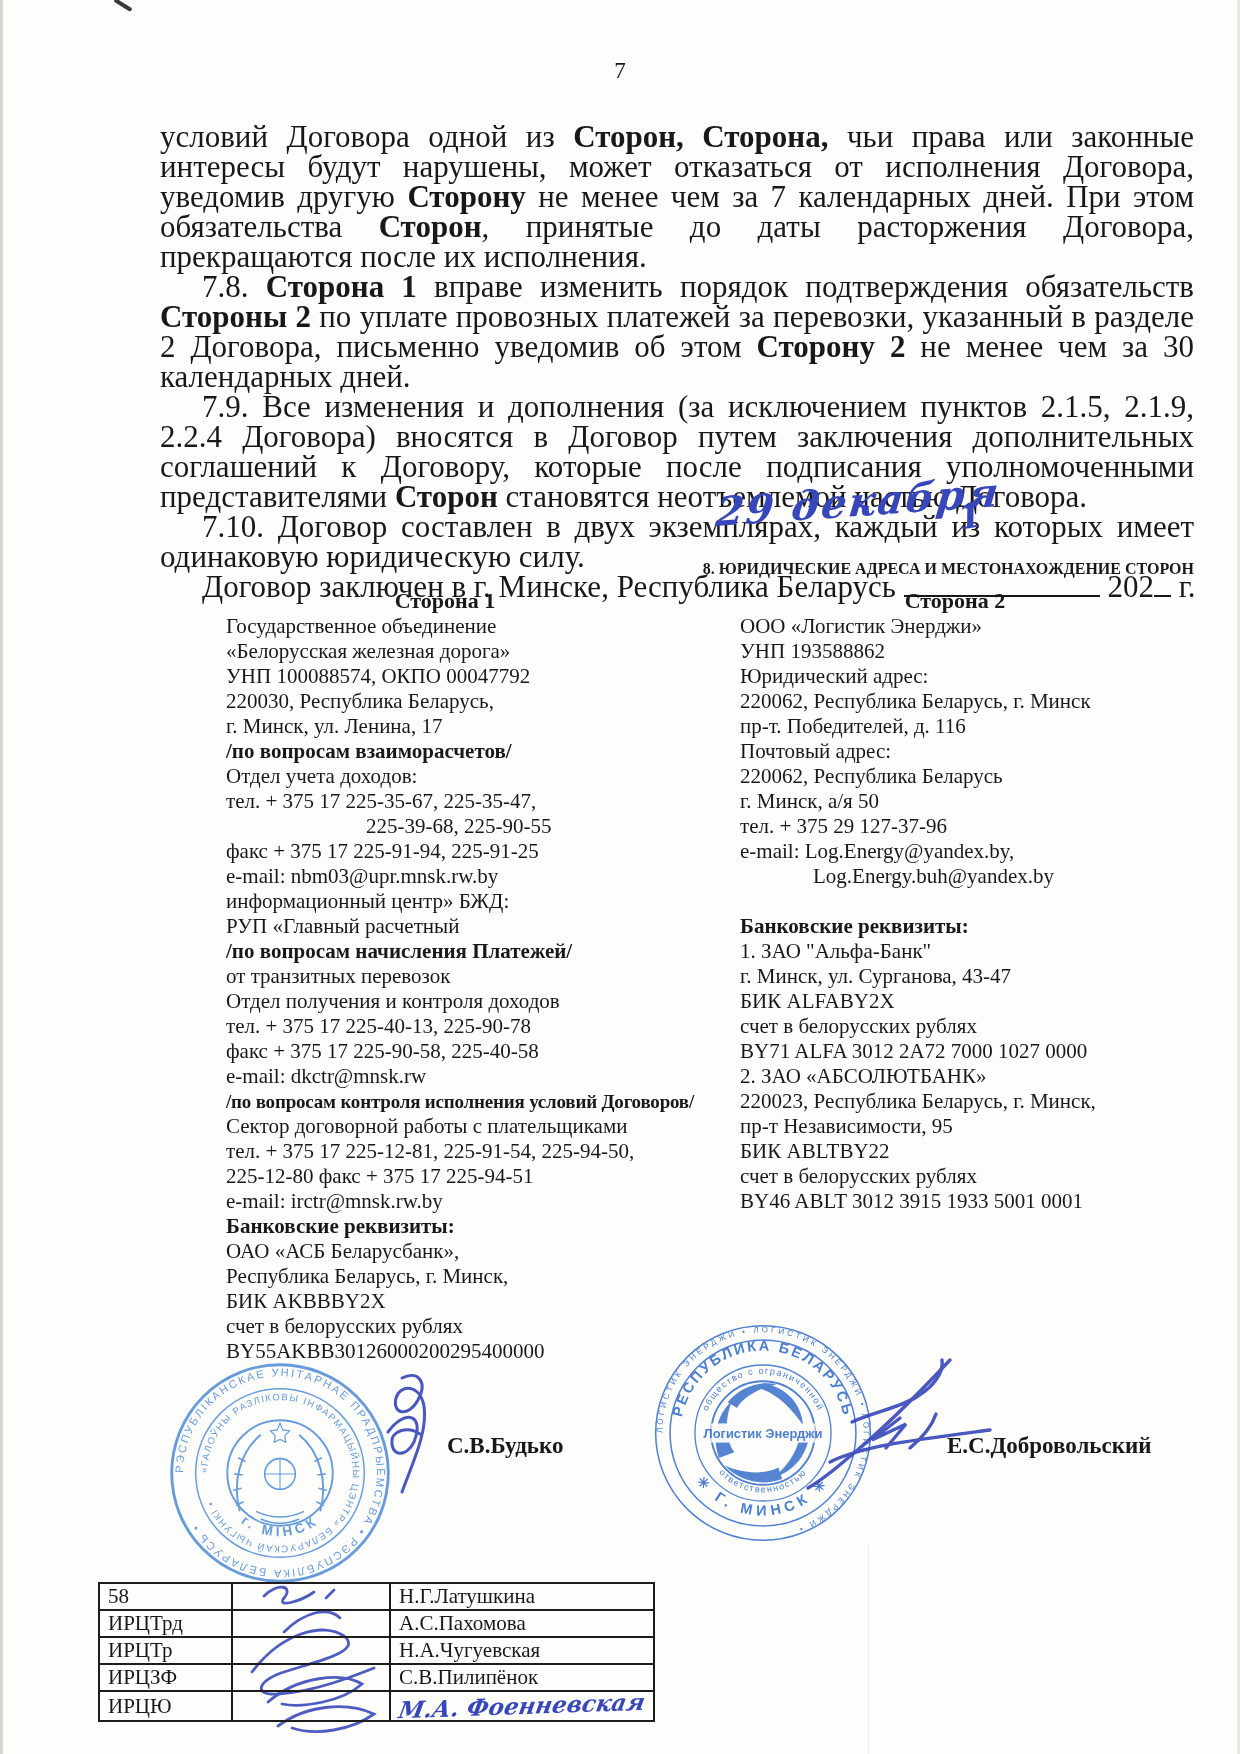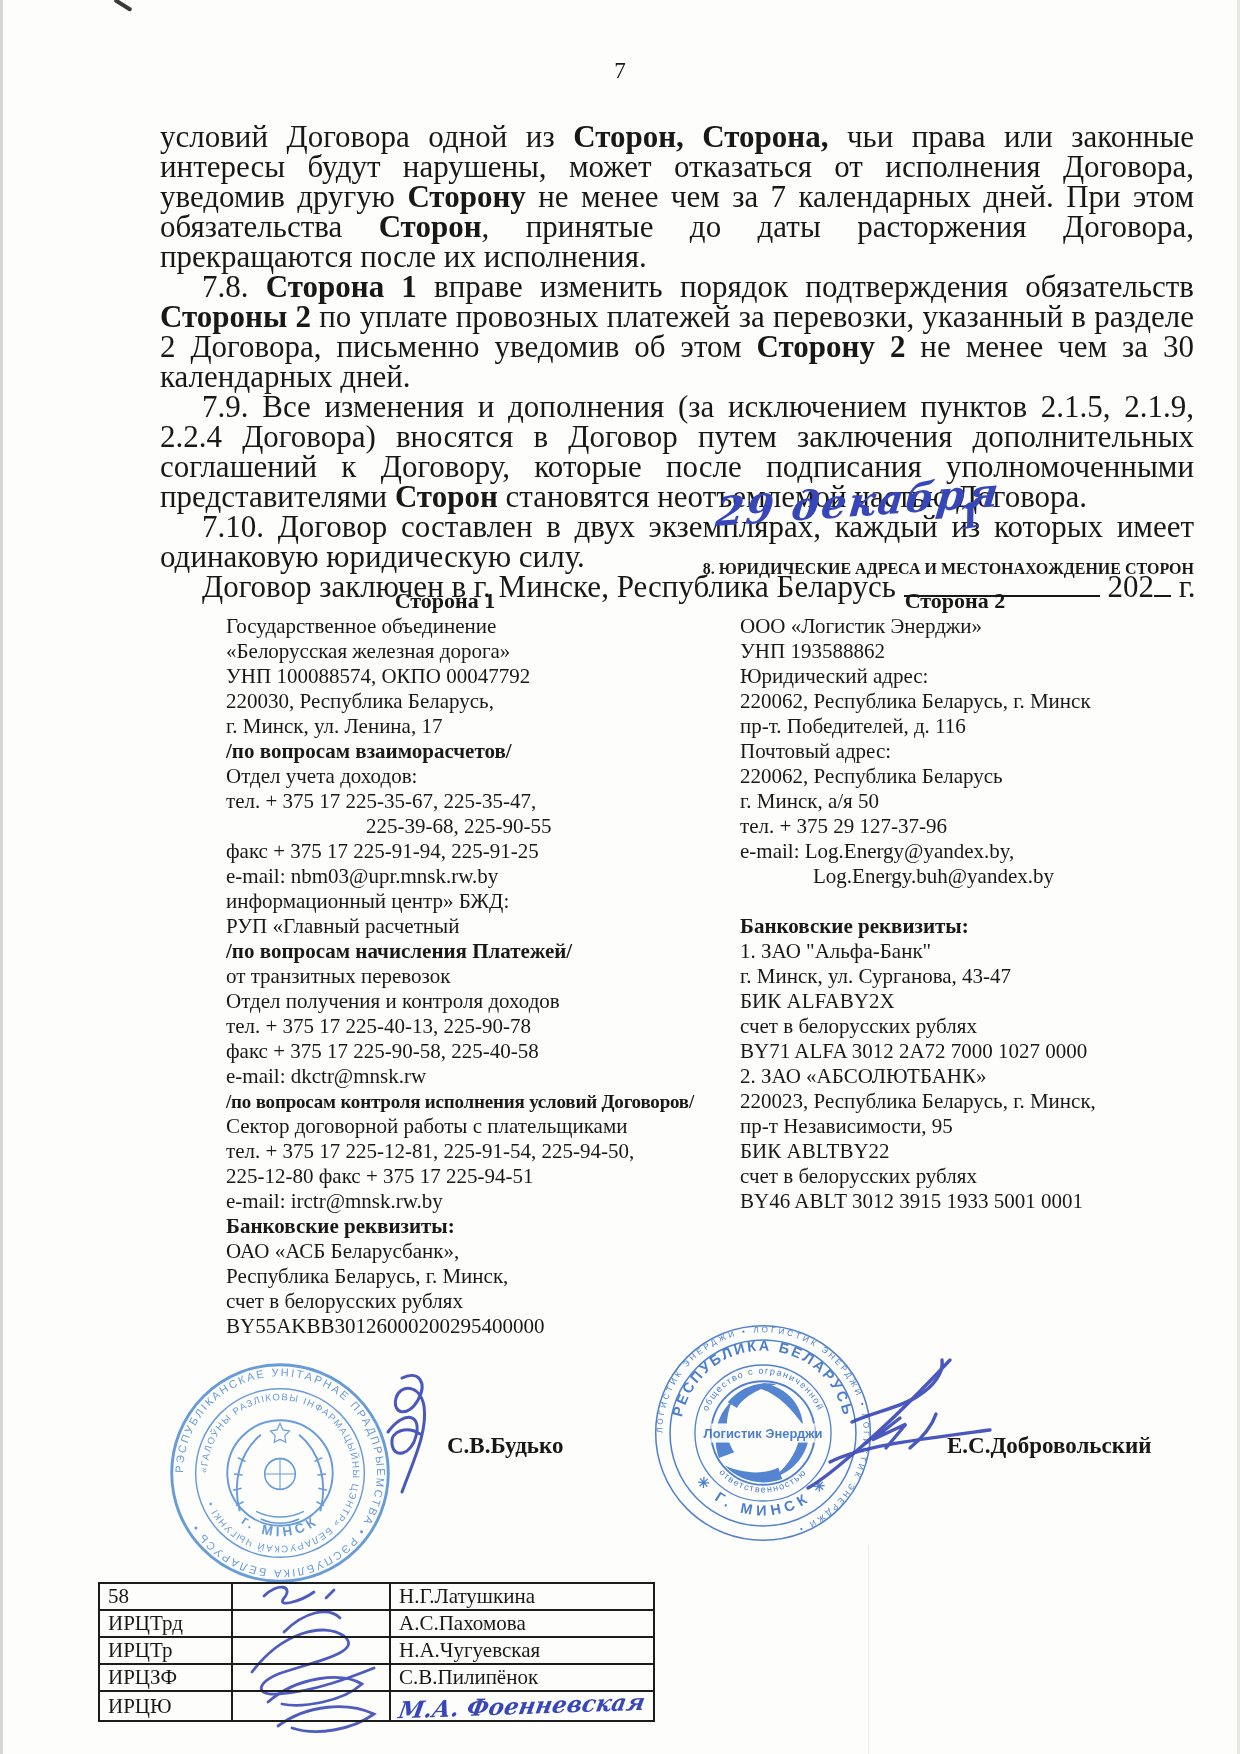--- a/index.html
+++ b/index.html
@@ -105,20 +105,21 @@
       <div class="cline">факс + 375 17 225-90-58, 225-40-58</div>
       <div class="cline">e-mail: dkctr@mnsk.rw</div>
       <div class="cline tight">/по вопросам контроля исполнения условий Договоров/</div>
       <div class="cline">Сектор договорной работы с плательщиками</div>
       <div class="cline">тел. + 375 17 225-12-81, 225-91-54, 225-94-50,</div>
       <div class="cline">225-12-80 факс + 375 17 225-94-51</div>
       <div class="cline">e-mail: irctr@mnsk.rw.by</div>
       <div class="cline bold">Банковские реквизиты:</div>
       <div class="cline">ОАО «АСБ Беларусбанк»,</div>
       <div class="cline">Республика Беларусь, г. Минск,</div>
+      <div class="cline">БИК AKBBBY2X</div>
       <div class="cline">счет в белорусских рублях</div>
       <div class="cline">BY55AKBB30126000200295400000</div>
     </div>
   <div class="addr-col s2">
       <div class="cline">ООО «Логистик Энерджи»</div>
       <div class="cline">УНП 193588862</div>
       <div class="cline">Юридический адрес:</div>
       <div class="cline">220062, Республика Беларусь, г. Минск</div>
       <div class="cline">пр-т. Победителей, д. 116</div>
       <div class="cline">Почтовый адрес:</div>

